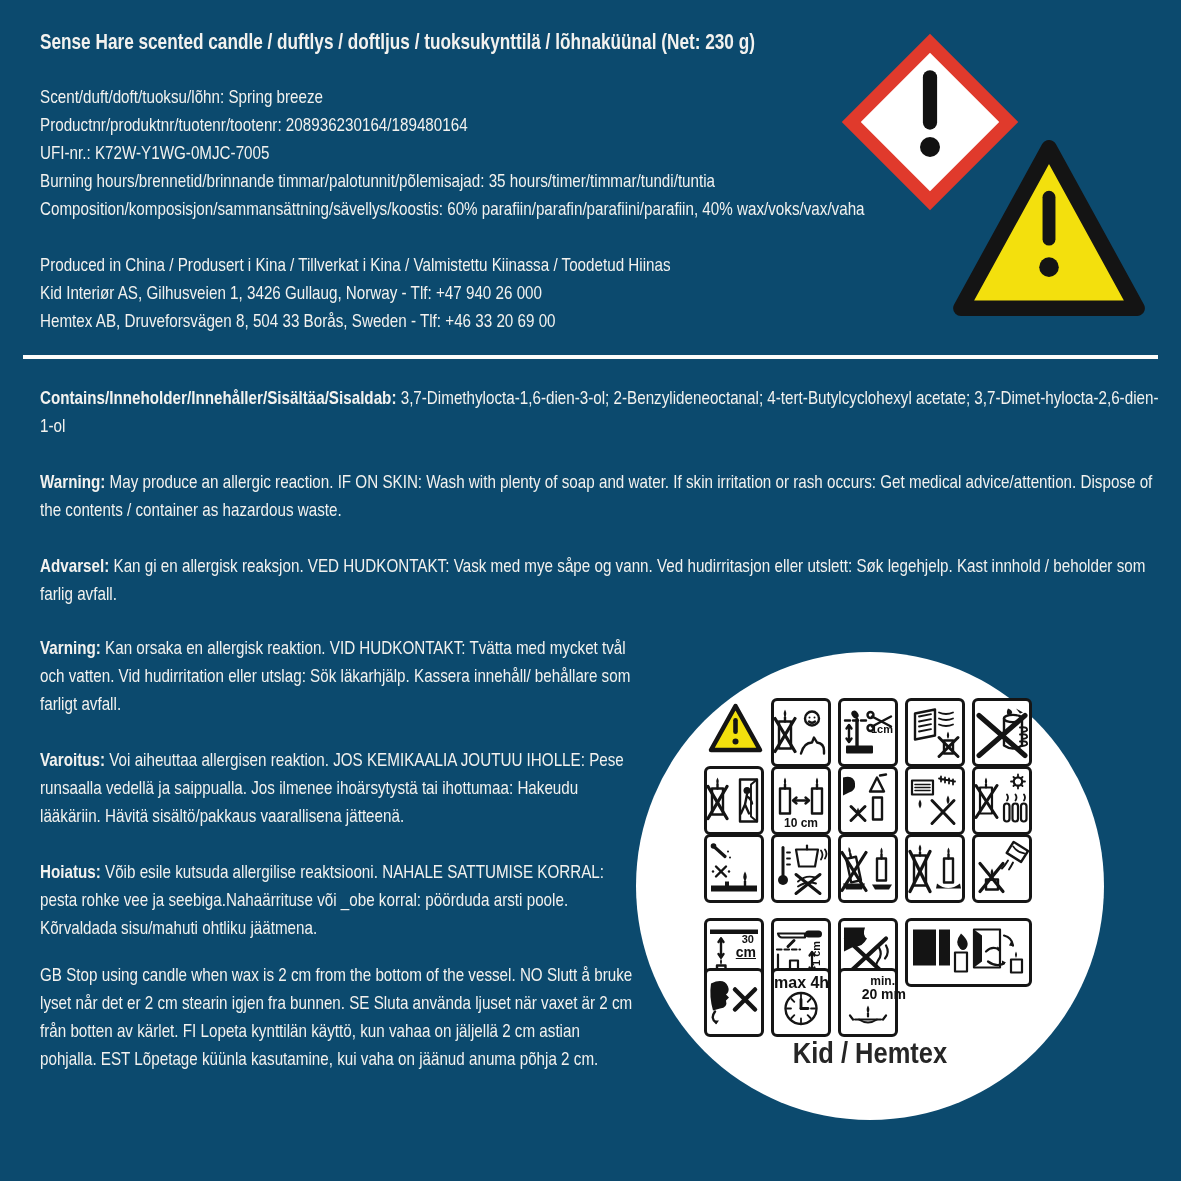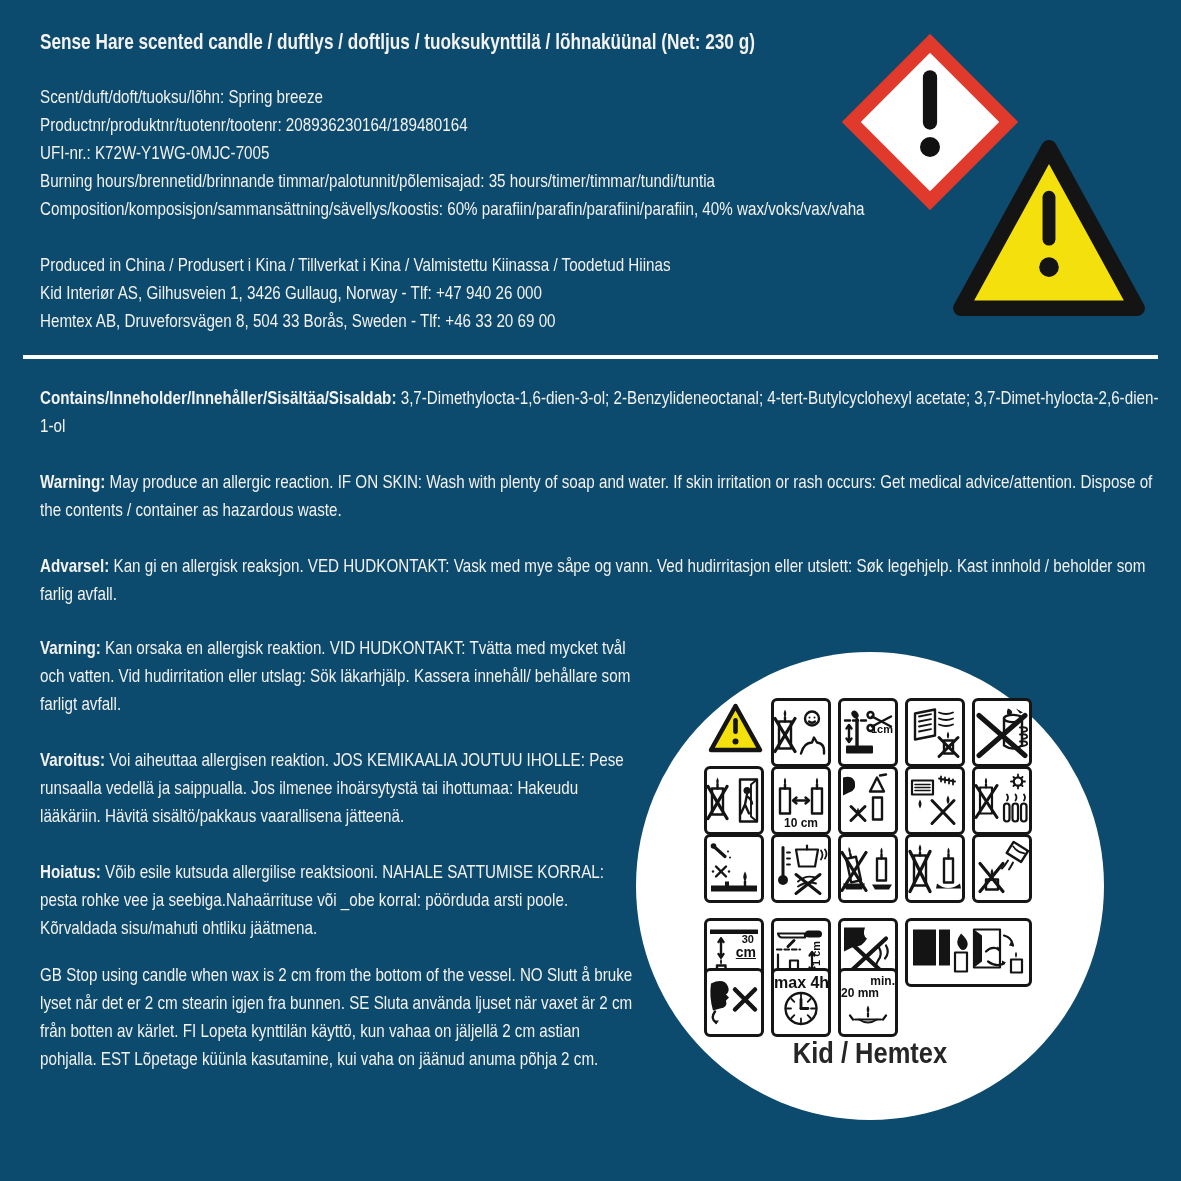--- a/index.html
+++ b/index.html
@@ -27,21 +27,21 @@
   .tile.wide{width:127px;}
   .tile svg{position:absolute;left:0;top:0;width:100%;height:100%;}
   .tl{position:absolute;font-weight:bold;color:#111;line-height:1;white-space:nowrap;}
   .lbl-trim{font-size:11px;right:2px;top:23px;}
   .lbl-space{font-size:12px;bottom:3px;left:50%;transform:translateX(-50%);}
   .lbl-c30{font-size:11px;right:7px;top:13px;}
   .lbl-ccm{font-size:14px;right:5px;top:24px;text-decoration:underline;}
   .lbl-knife{font-size:11px;right:-1px;top:27px;transform:rotate(-90deg);}
   .lbl-clock{font-size:16px;top:4px;left:0;width:100%;text-align:center;}
   .lbl-min1{font-size:12px;top:4px;left:0;width:100%;text-align:right;}
-  .lbl-min2{font-size:12px;top:16px;left:0;width:100%;text-align:left;}
+  .lbl-min2{font-size:14px;top:16px;left:11px;width:100%;text-align:right;}
   .brand{position:absolute;top:384px;left:0;width:100%;text-align:center;color:#262626;
          font-size:30px;font-weight:600;transform:scaleX(0.85);transform-origin:50% 0;}
   .tri-small{flex:0 0 auto;}
 </style>
 </head>
 <body>
 
 <div class="page">
 
   <div class="title cond">Sense Hare scented candle / duftlys / doftljus / tuoksukynttilä / lõhnaküünal (Net: 230 g)</div>

